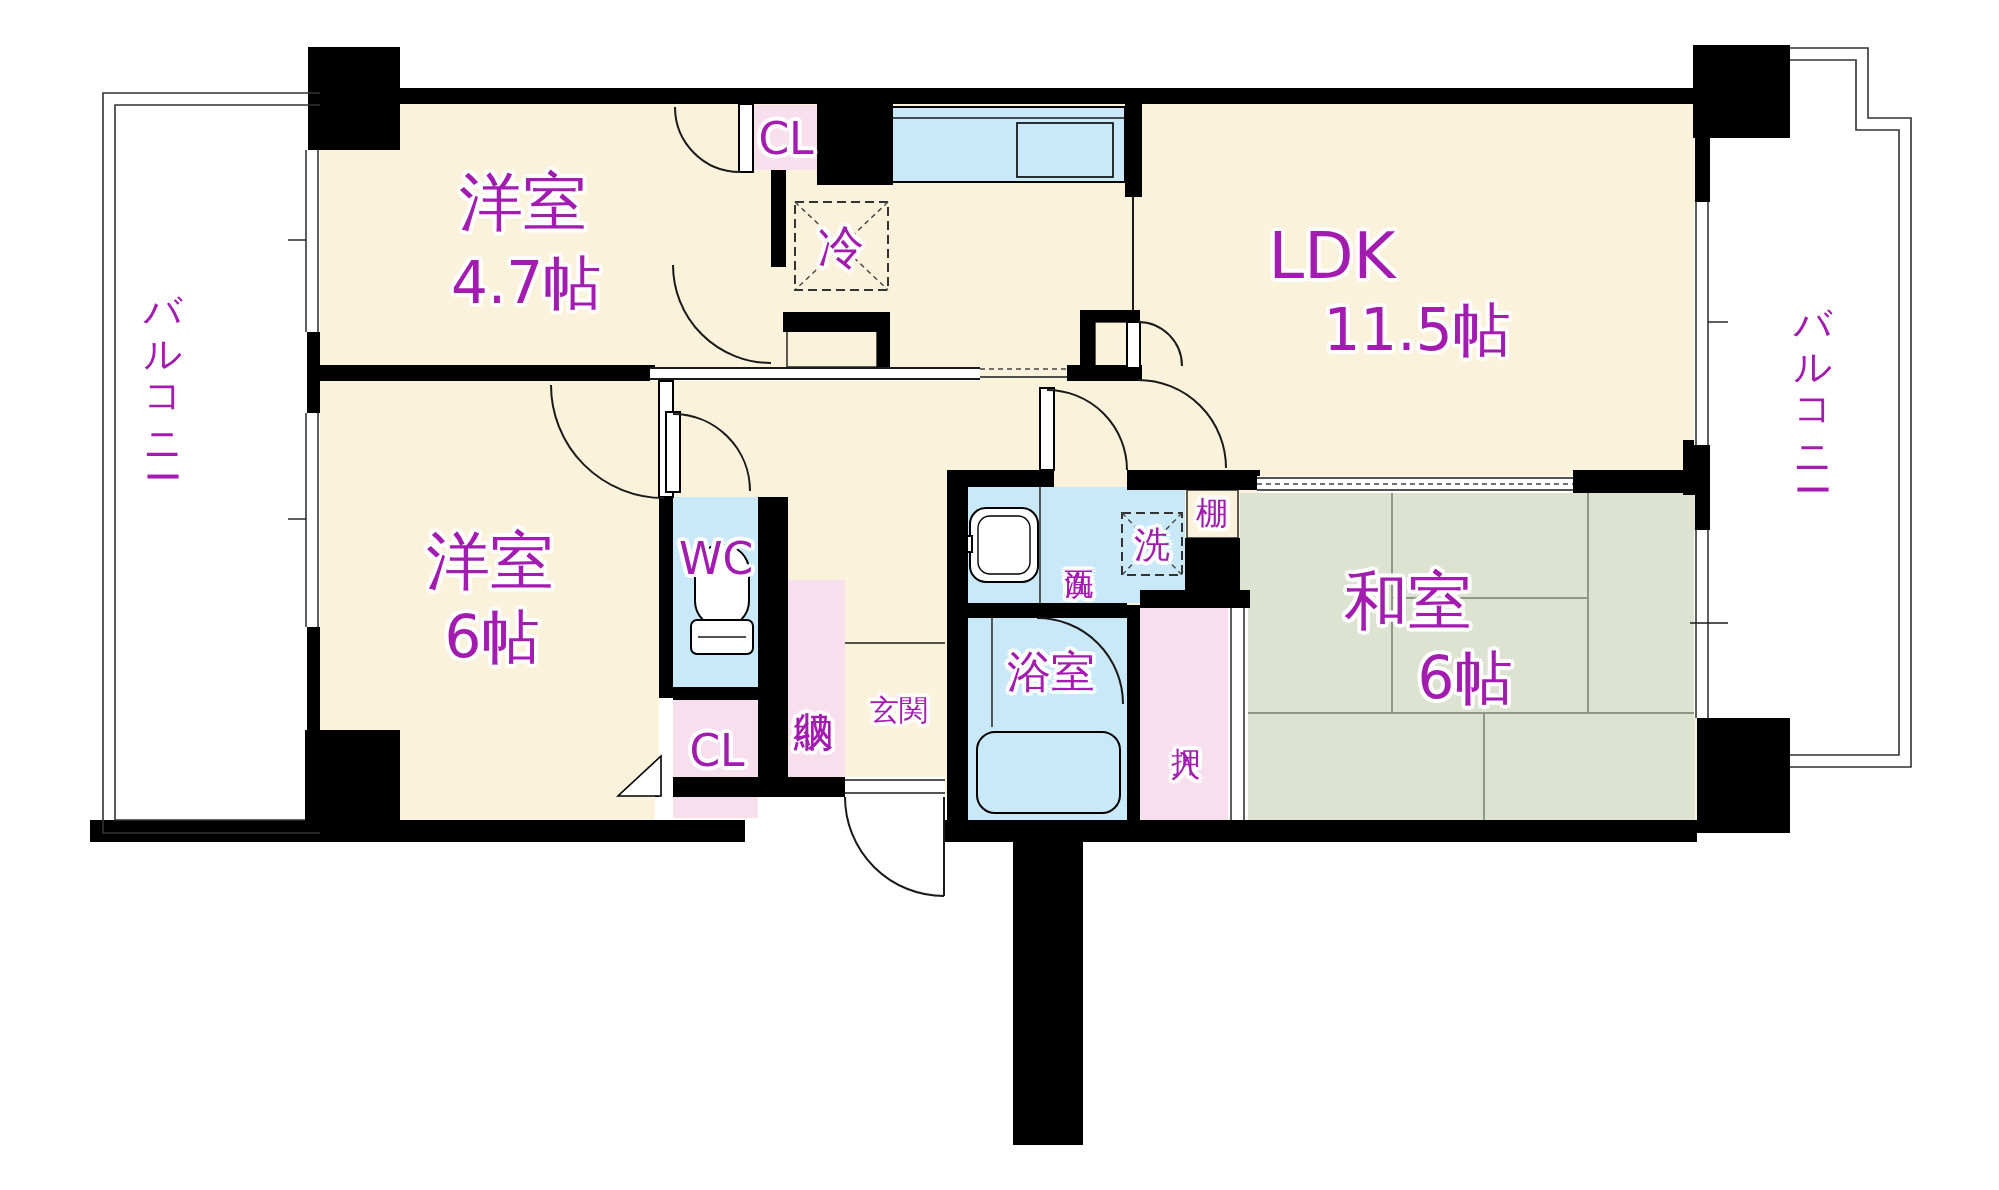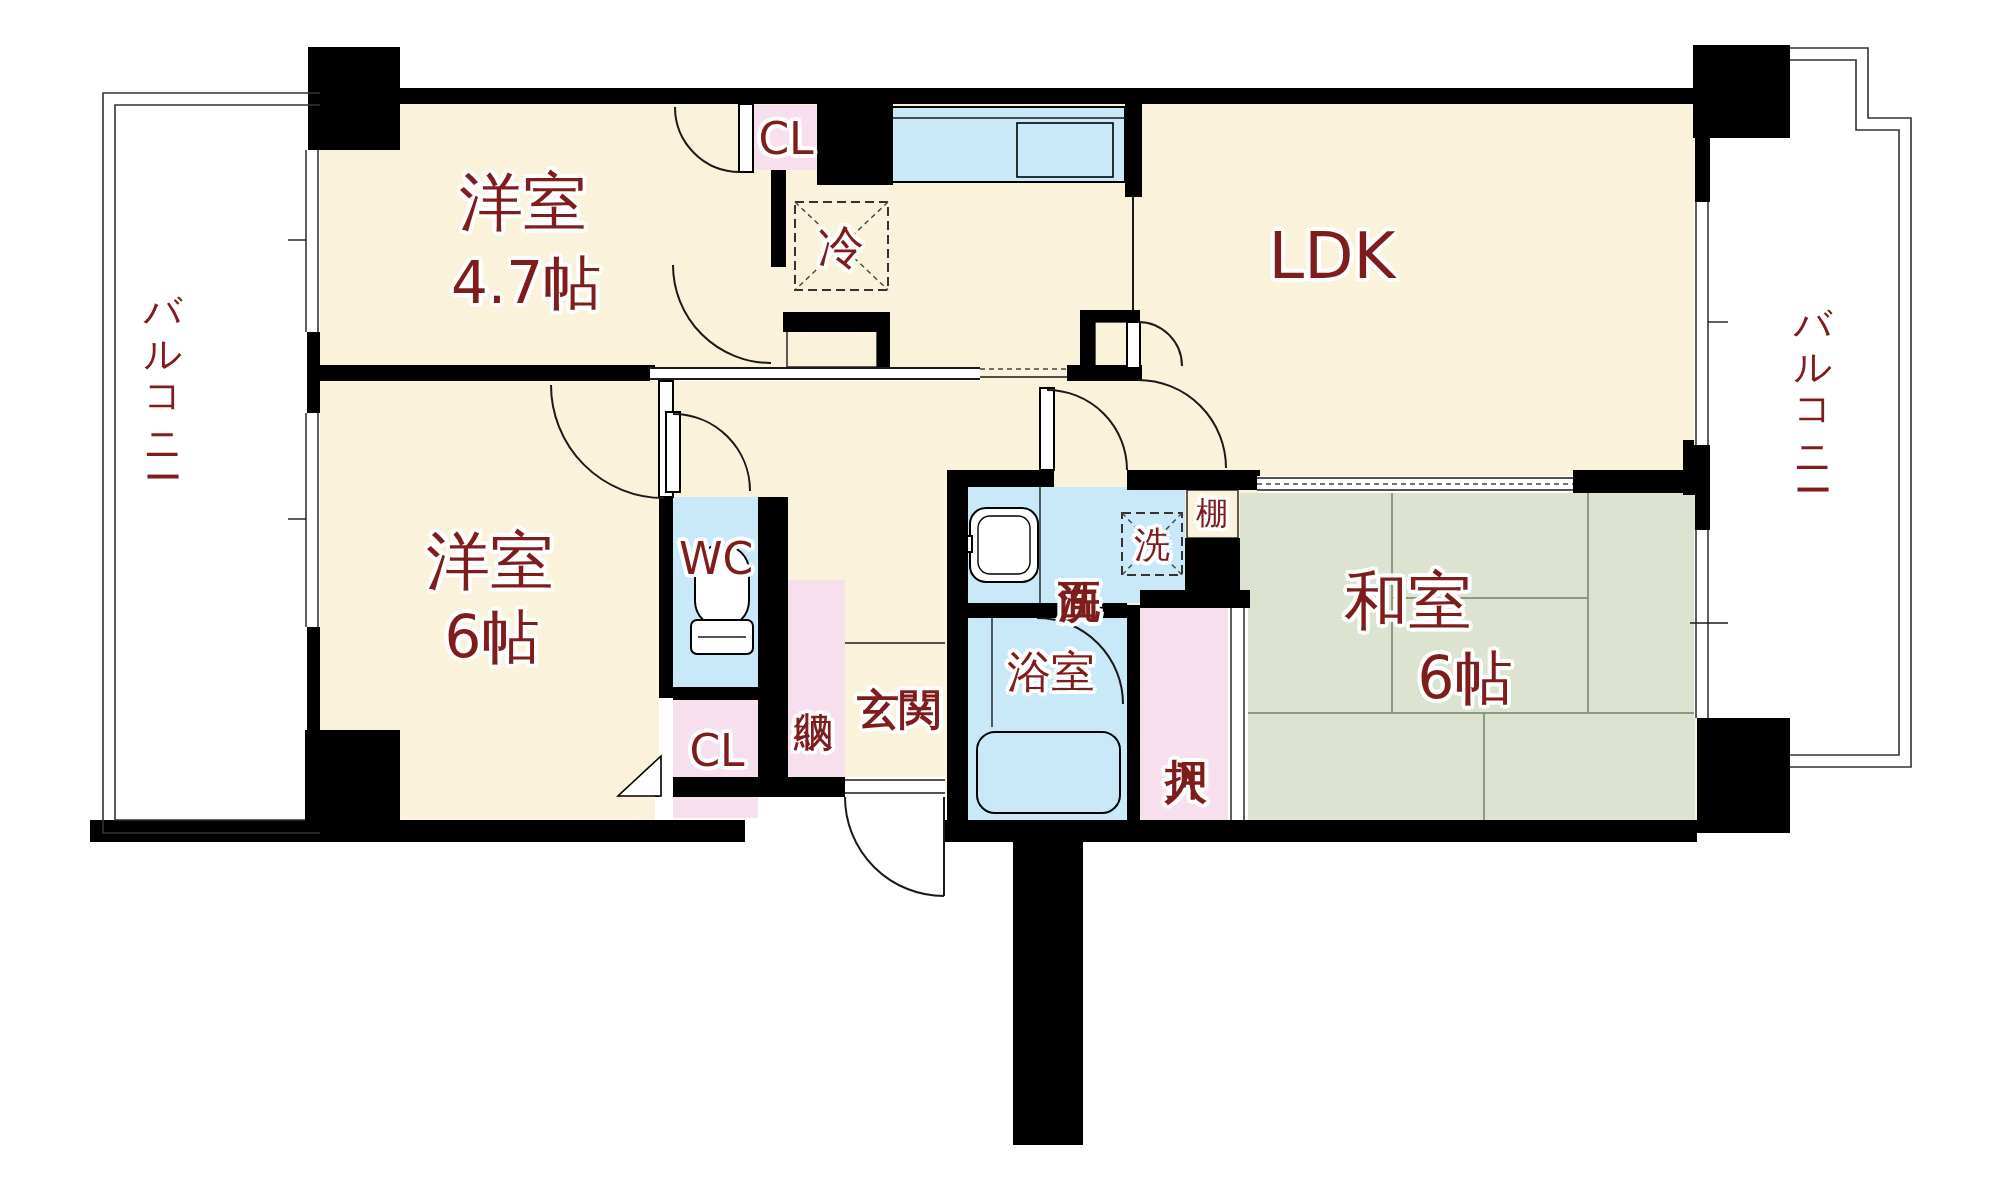--- a/index.html
+++ b/index.html
@@ -14,30 +14,30 @@
   .tline{stroke:var(--tatami_line,#8E9883);stroke-width:2;fill:none;}
   .ln{stroke:#1a1a1a;stroke-width:2;fill:none;}
   .thin{stroke:#1a1a1a;stroke-width:1.4;fill:none;}
   .leaf{fill:#fff;stroke:#000;stroke-width:2;}
   .whitebox{fill:#fff;}
   .dash{stroke:#333;stroke-width:2;fill:none;stroke-dasharray:9 5;}
   .dashx{stroke:#444;stroke-width:1.4;fill:none;stroke-dasharray:5 4;}
   .bal{stroke:#333;stroke-width:1.6;fill:none;}
   .fixt{fill:#fff;stroke:#000;stroke-width:2;}
 
-  .lbl{position:absolute;transform:translate(-50%,-50%);color:#7f1d1d;white-space:nowrap;
+  .lbl{position:absolute;transform:translate(-50%,-50%);color:#a21caf;white-space:nowrap;
        font-weight:500;line-height:1.05;text-align:center;
        text-shadow:-3px -3px 0 #fff,3px -3px 0 #fff,-3px 3px 0 #fff,3px 3px 0 #fff,
                    -4px 0 0 #fff,4px 0 0 #fff,0 -4px 0 #fff,0 4px 0 #fff;}
   .vert{writing-mode:vertical-rl;letter-spacing:4px;}
   .s64{font-size:64px;}
   .s58{font-size:58px;}
   .s46{font-size:46px;}
   .s44{font-size:44px;}
-  .s42{font-size:42px;font-weight:bold;}
+  .s42{font-size:29px;}
   .s40{font-size:40px;}
   .s38{font-size:38px;}
   .s36{font-size:36px;}
   .s32{font-size:32px;}
 </style>
 </head>
 <body>
 
 <div id="stage">
 
@@ -207,20 +207,21 @@
     <g>
       <path class="bal" d="M1790,48 H1868 V118 H1911 V767 H1790"></path>
       <path class="bal" d="M1790,60 H1856 V130 H1899 V755 H1790"></path>
     </g>
   </svg>
 
   <div class="lbl s64" style="left:523px;top:203px">洋室</div>
   <div class="lbl s58" style="left:526px;top:283px">4.7帖</div>
 
   <div class="lbl s64" style="left:1332px;top:257px">LDK</div>
+  <div class="lbl s58" style="left:1417px;top:330px">11.5帖</div>
 
   <div class="lbl s64" style="left:490px;top:562px">洋室</div>
   <div class="lbl s58" style="left:492px;top:637px">6帖</div>
 
   <div class="lbl s64" style="left:1408px;top:602px">和室</div>
   <div class="lbl s58" style="left:1465px;top:678px">6帖</div>
 
   <div class="lbl vert s38" style="left:162px;top:365px">バルコニー</div>
   <div class="lbl vert s38" style="left:1812px;top:378px">バルコニー</div>
 

